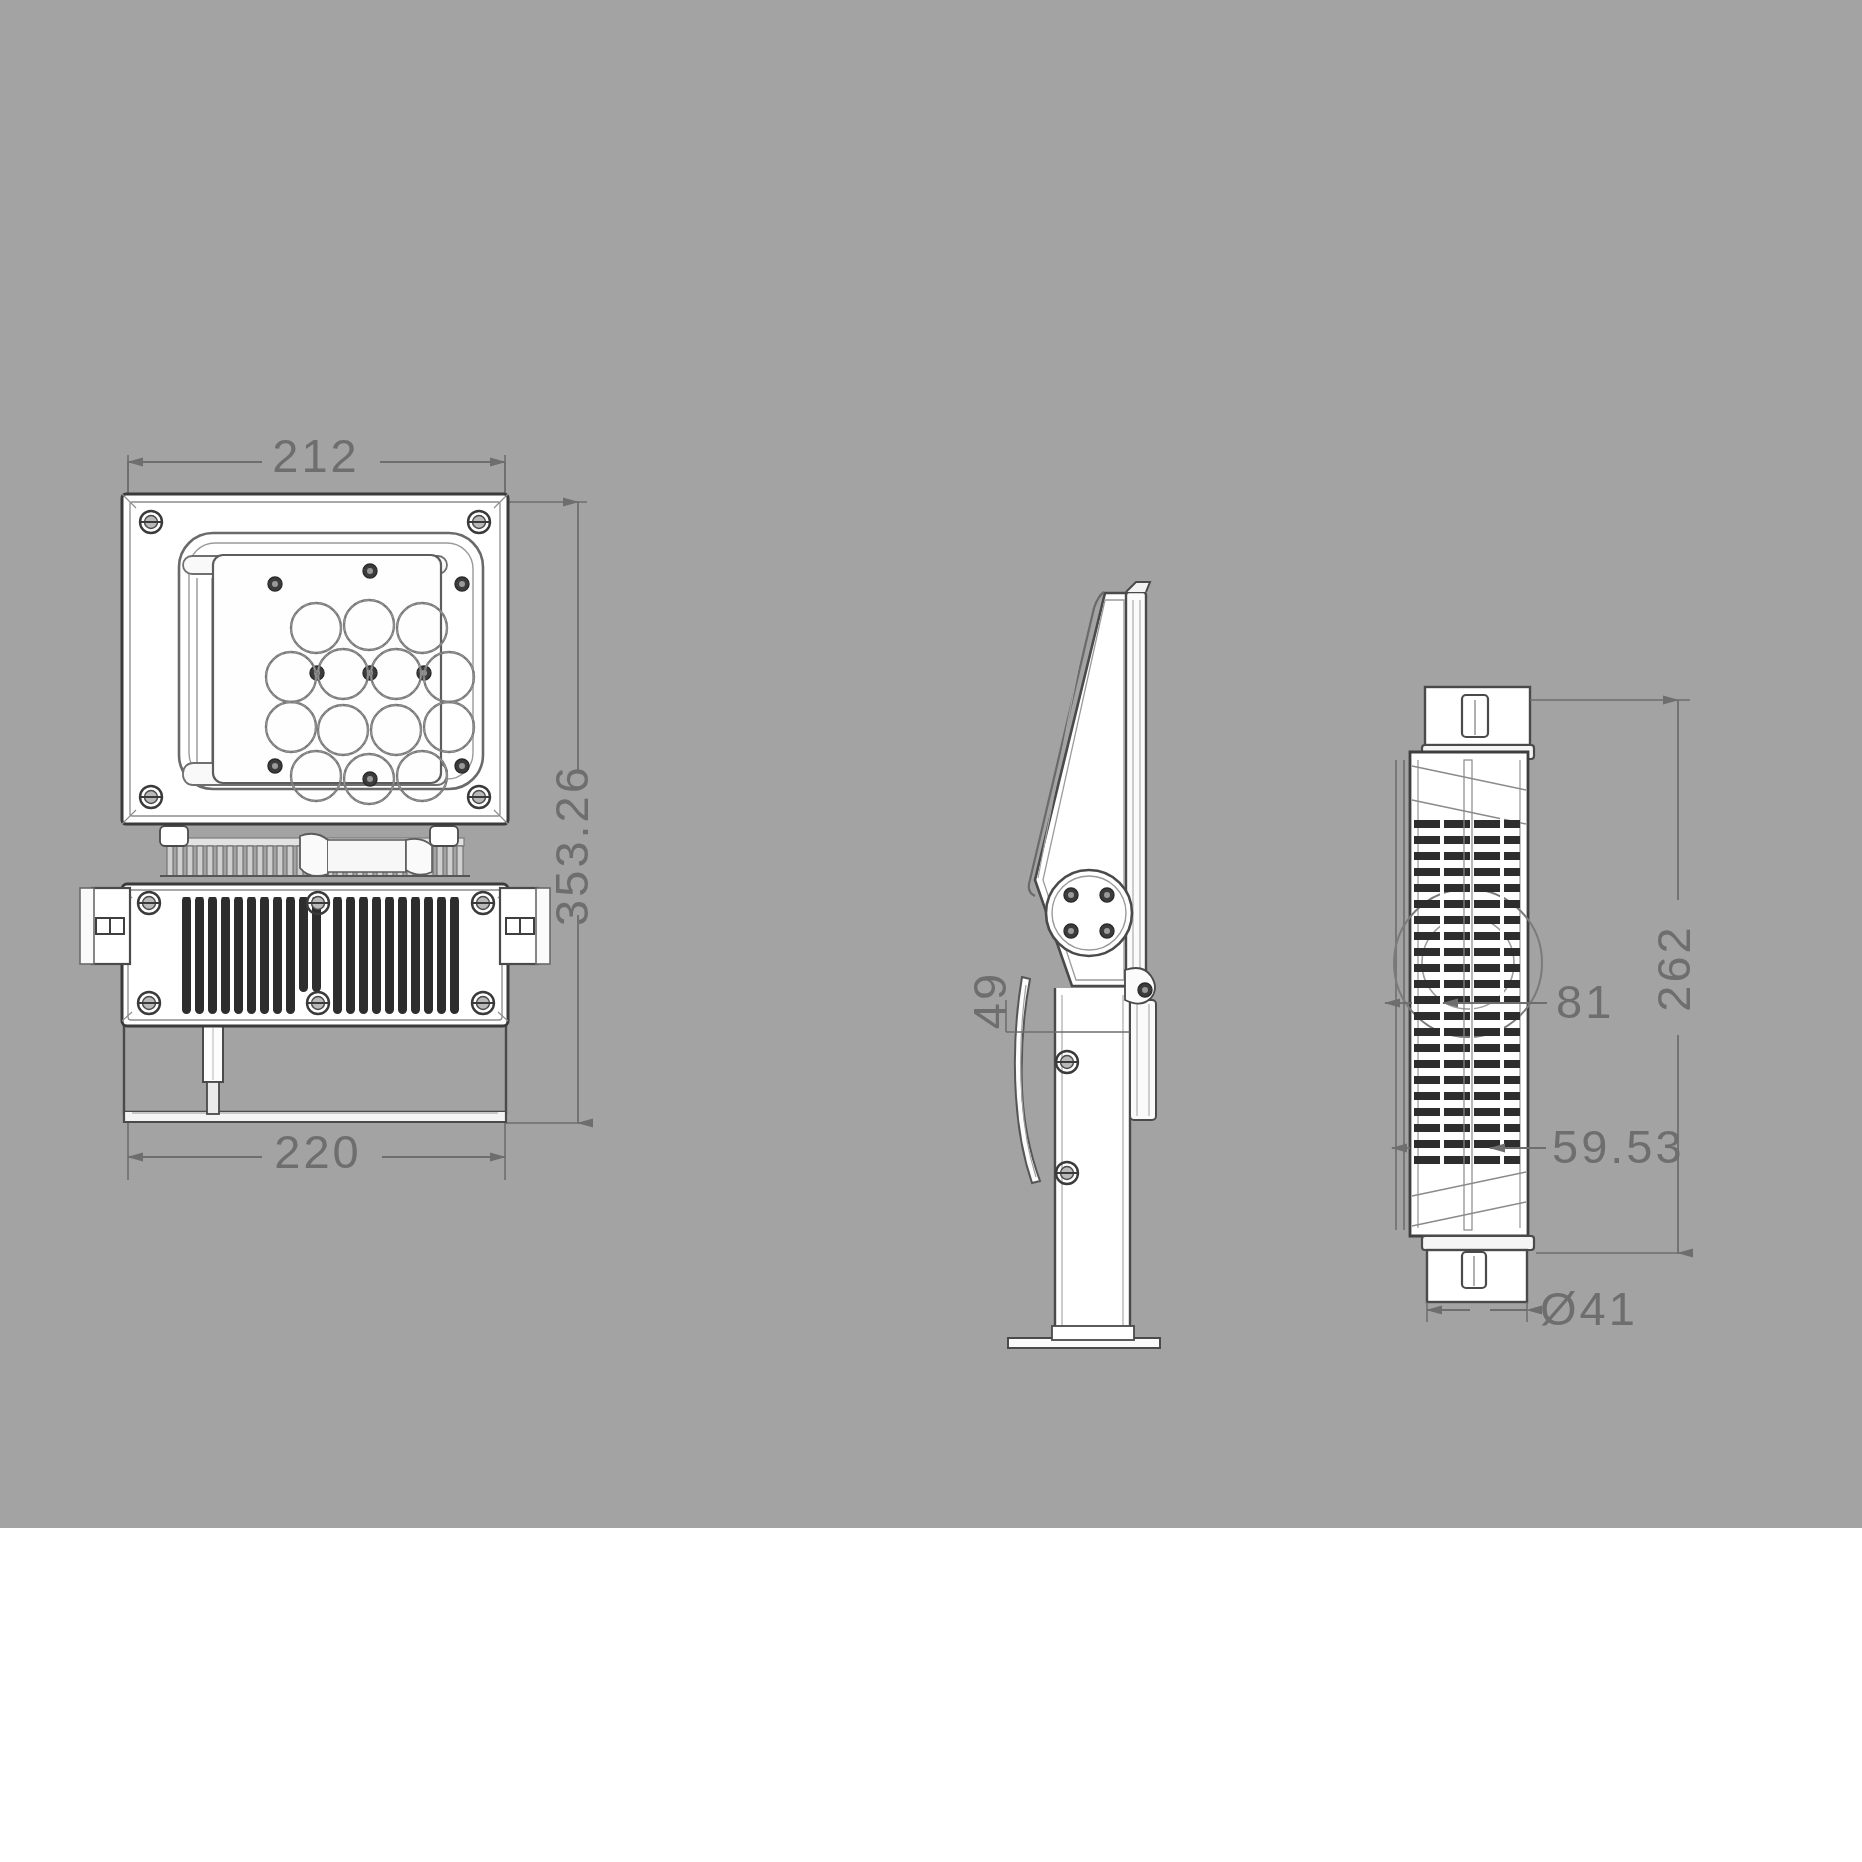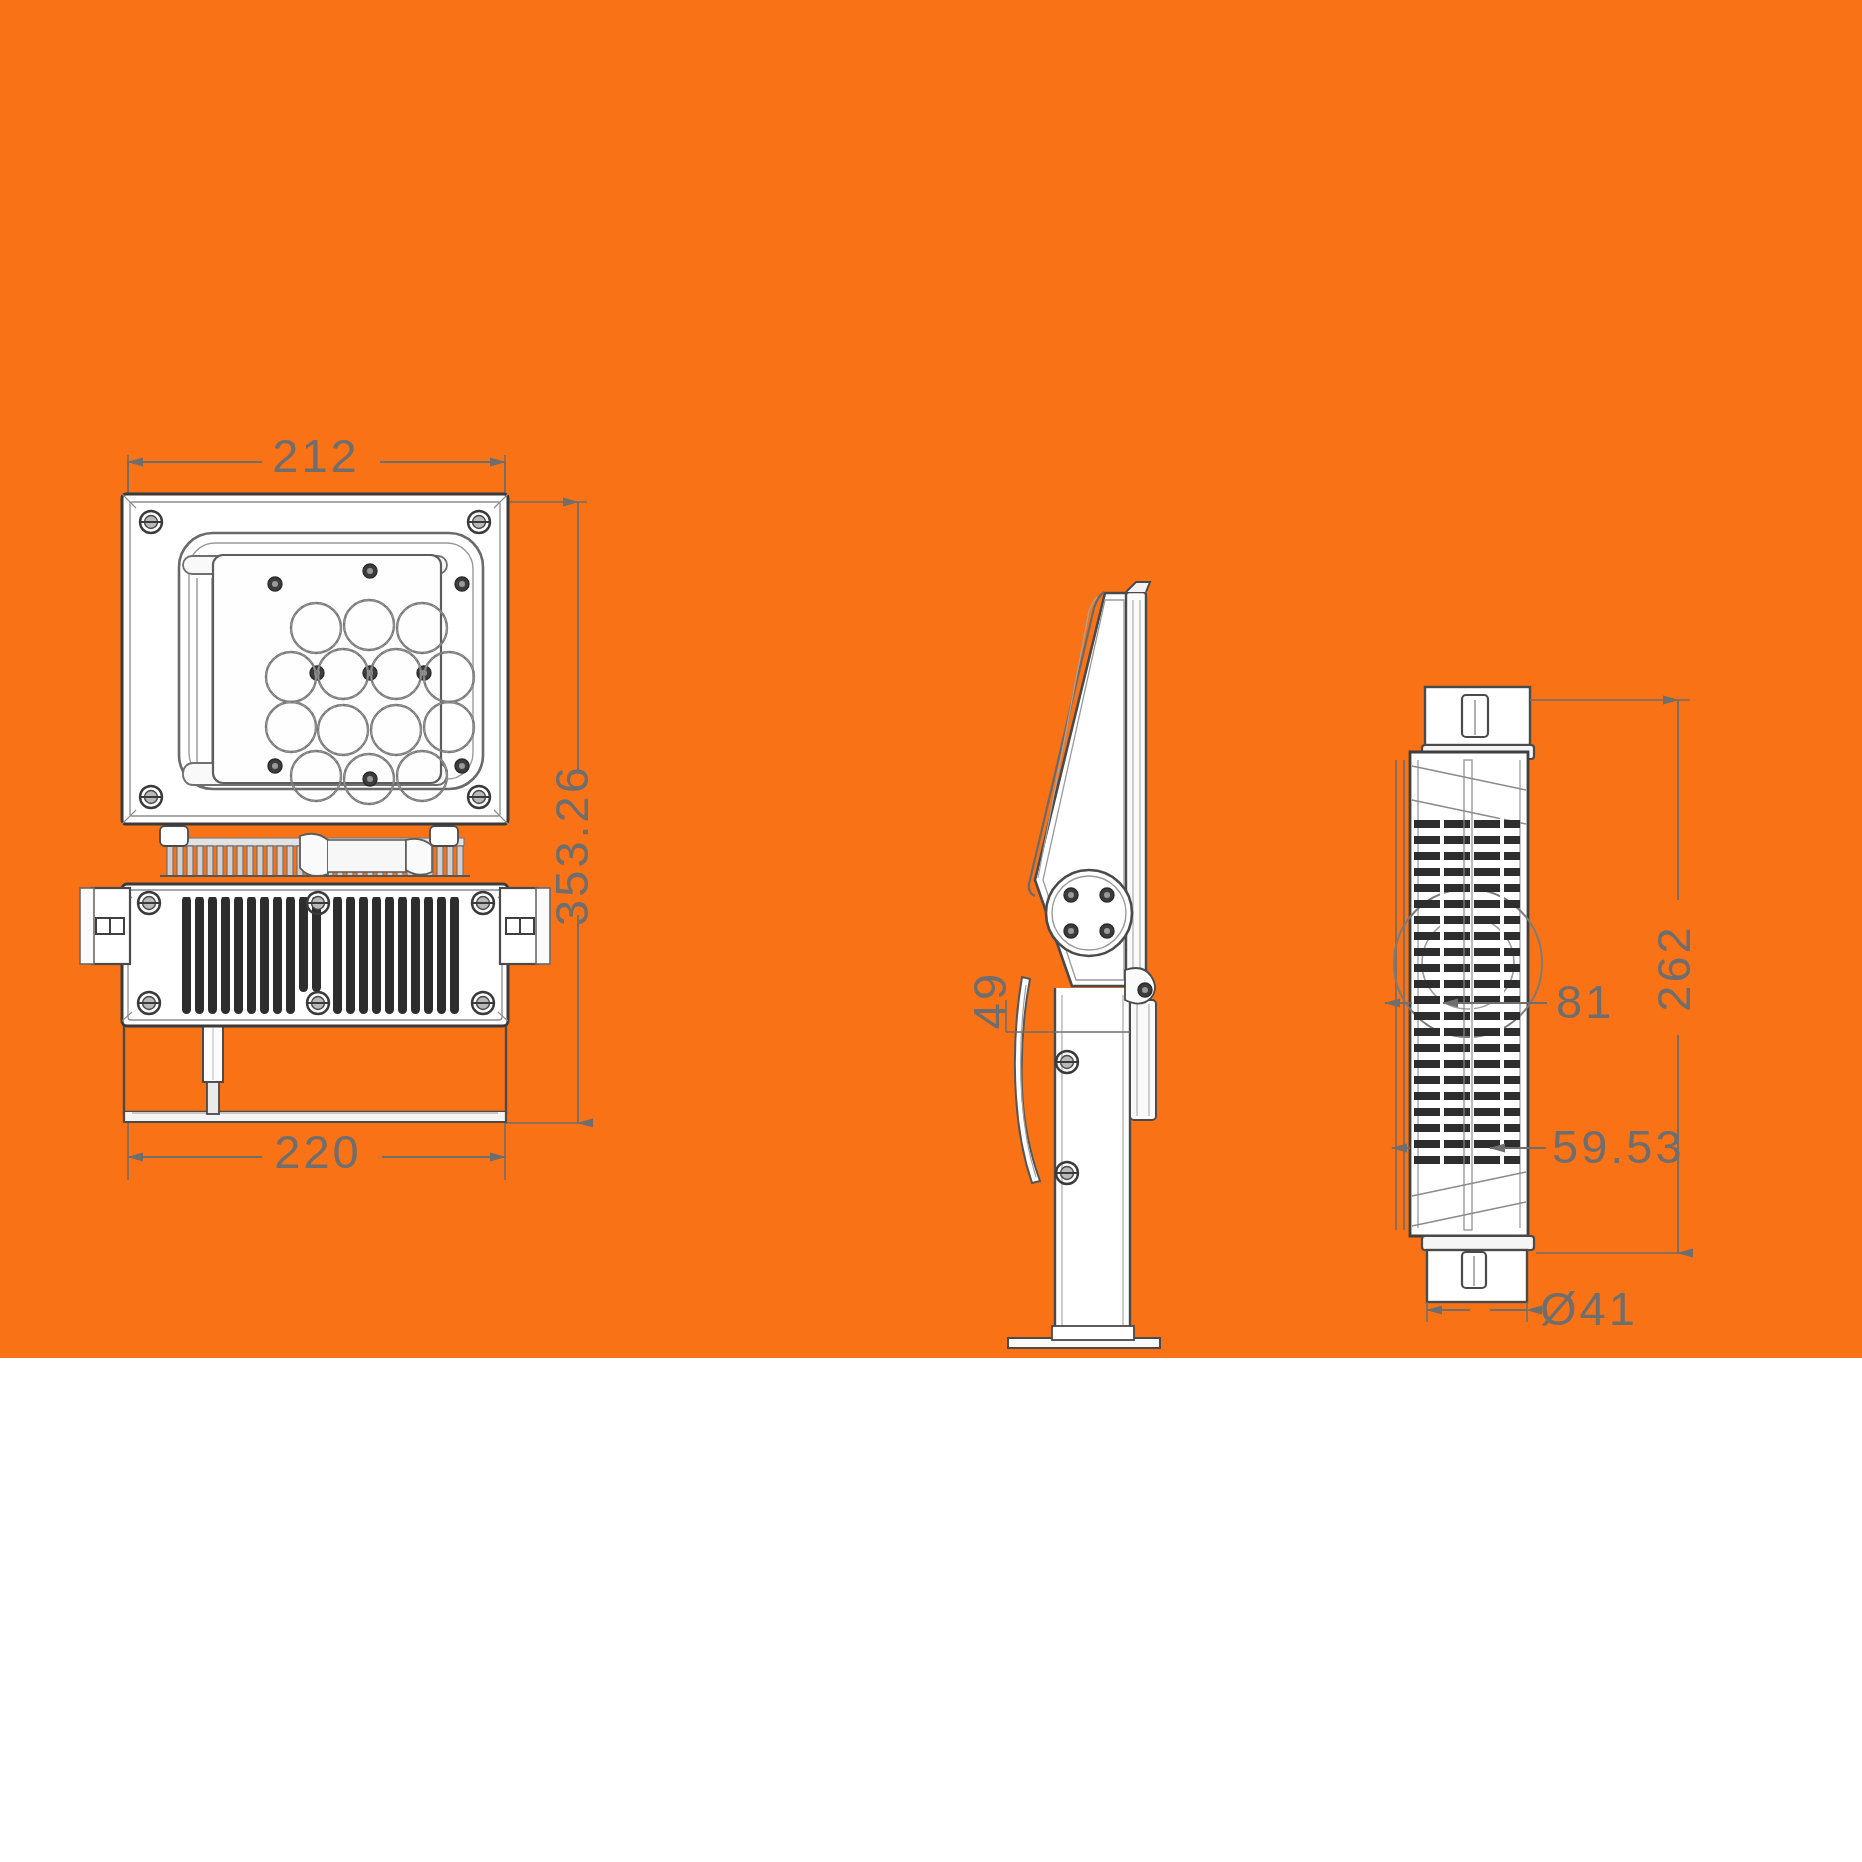--- a/index.html
+++ b/index.html
@@ -1,21 +1,21 @@
 <!DOCTYPE html>
 <html><head>
 <meta charset="utf-8">
 <style>
   html,body{margin:0;padding:0;background:#ffffff;}
   body{
     width:1862px;height:1862px;overflow:hidden;
     font-family:"Liberation Sans","DejaVu Sans",sans-serif;
     color:#4a4a4a;
   }
-  #stage{position:relative;width:1862px;height:1358px;background:#f97316;}
+  #stage{position:relative;width:1862px;height:1528px;background:#a3a3a3;}
   svg.draw{position:absolute;left:0;top:0;width:1862px;height:1862px;}
   .dimtext{
     font-family:"Liberation Sans","DejaVu Sans",sans-serif;
     font-size:47px;
     fill:#6e6e6e;
     letter-spacing:3px;
   }
   text{ -webkit-font-smoothing:antialiased; }
 </style>
 </head>

